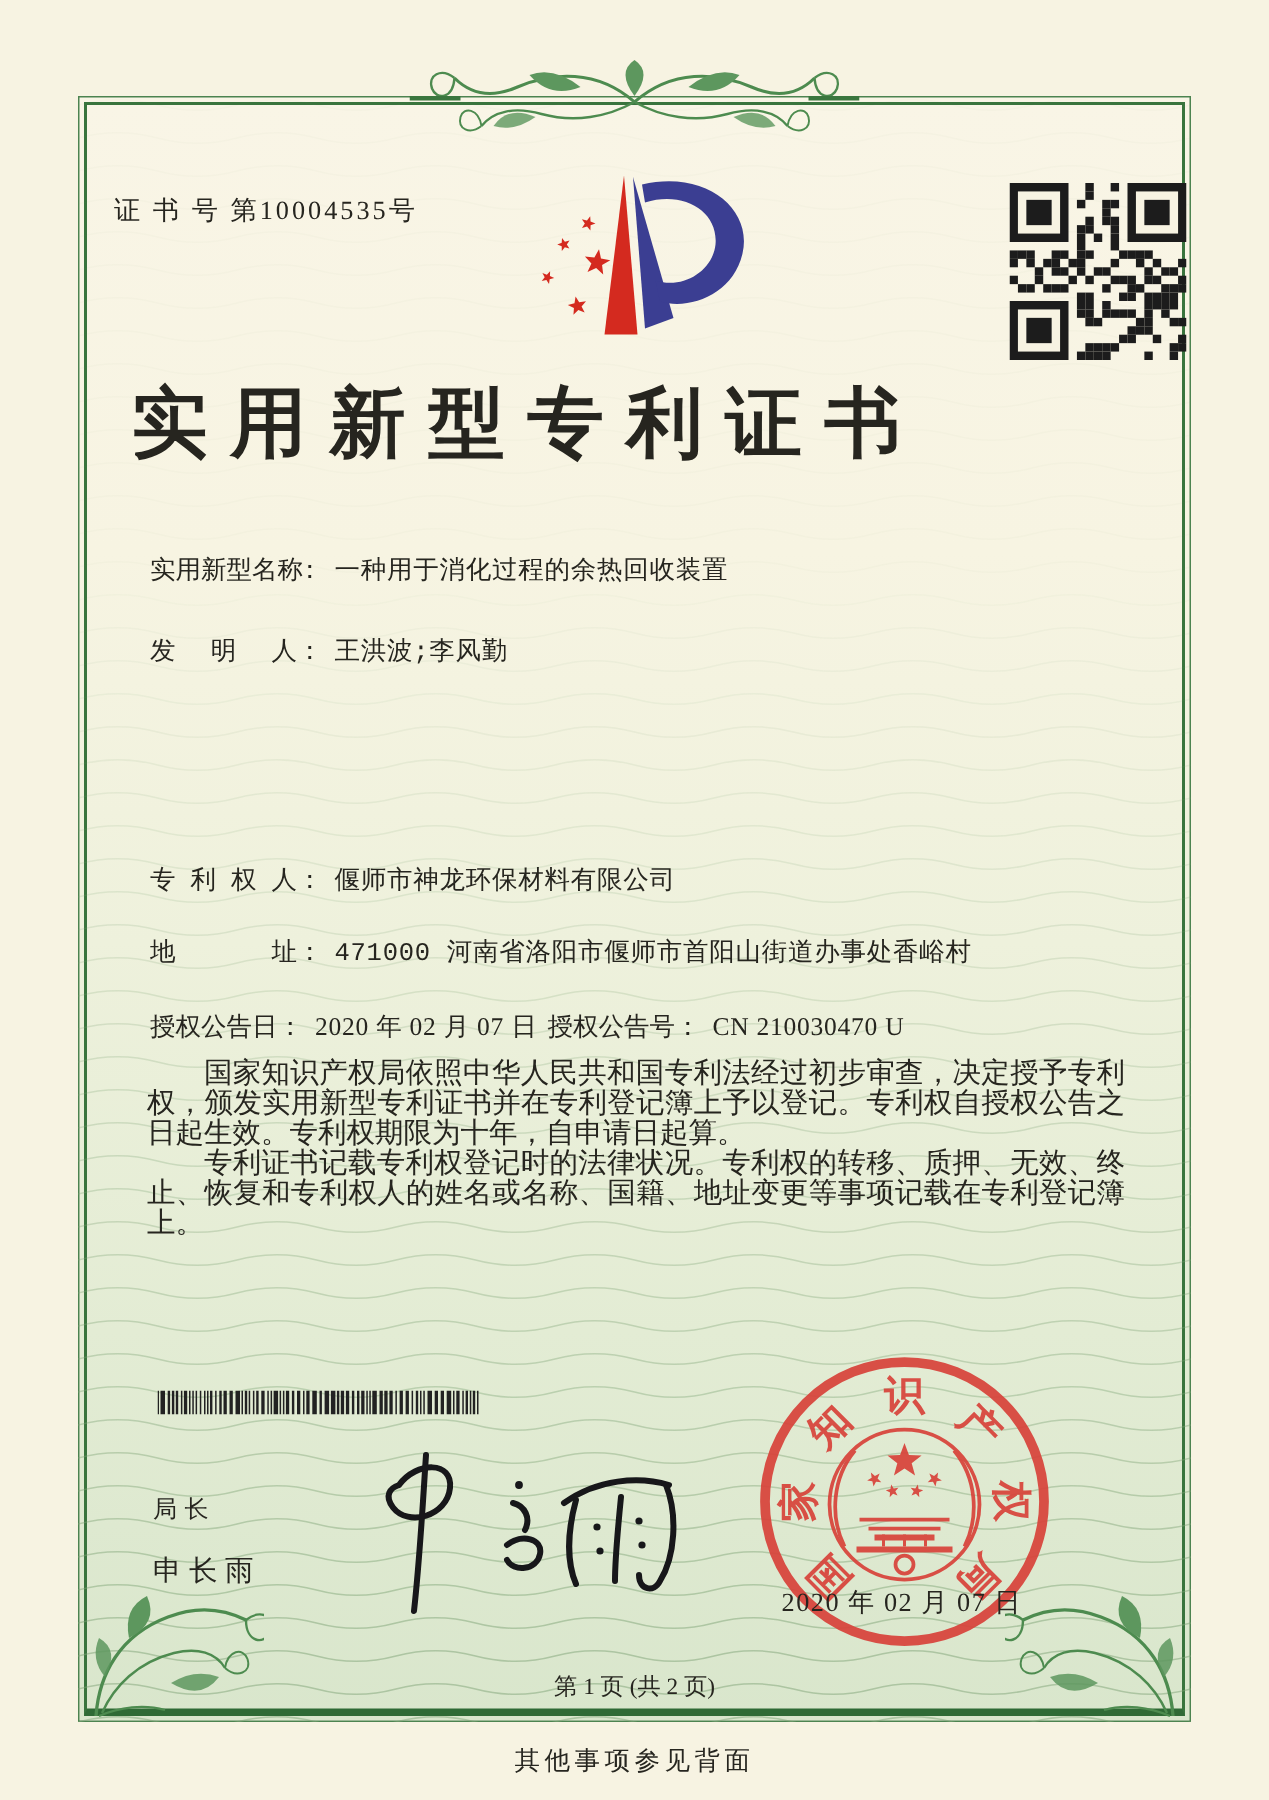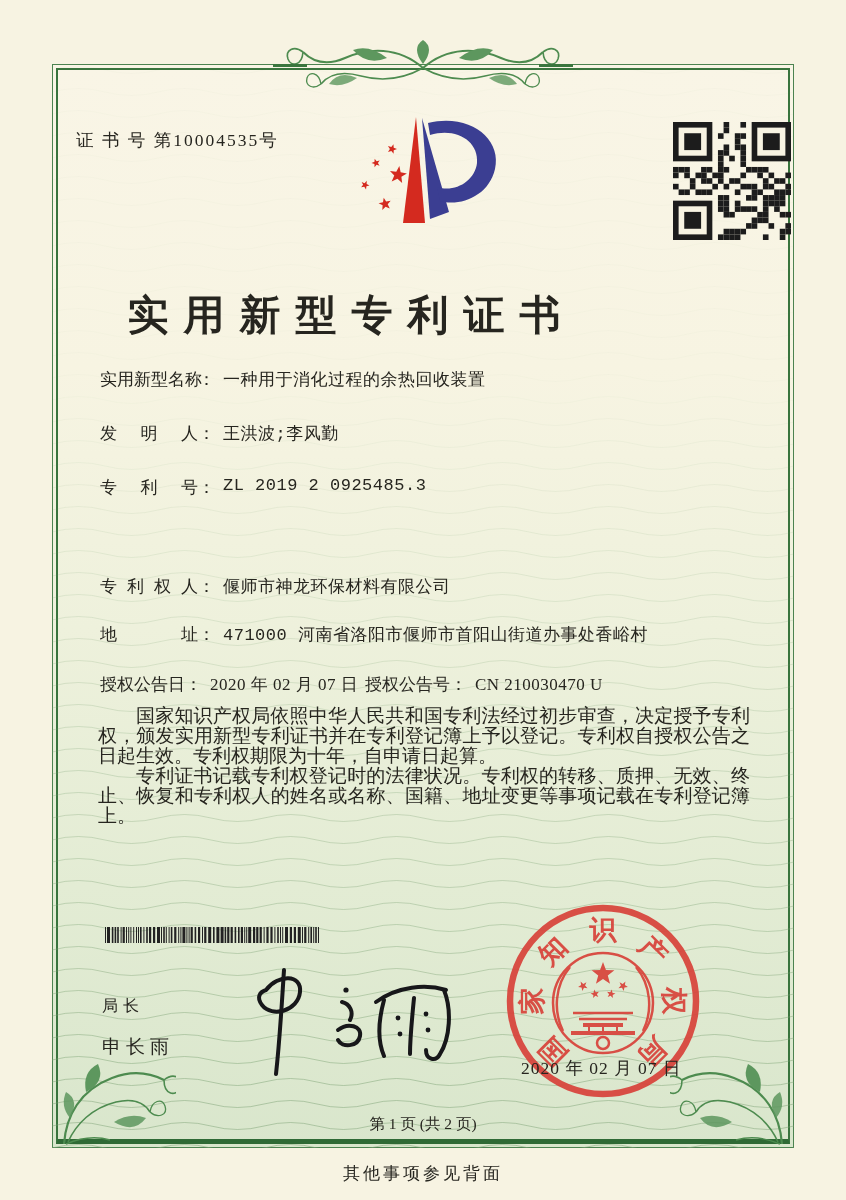--- a/index.html
+++ b/index.html
@@ -29,22 +29,22 @@
   .ornament-top{position:absolute;left:273px;top:34px;width:300px;height:64px;}
   .corner{position:absolute;width:120px;height:92px;}
   .corner-left{left:56px;top:1056px;}
   .corner-right{left:670px;top:1056px;transform:scaleX(-1);}
   
   .cert-no{position:absolute;left:76px;top:128px;font-size:17.5px;letter-spacing:2px;}
   .logo{position:absolute;left:352px;top:110px;width:160px;height:122px;}
   .qr{position:absolute;left:673px;top:122px;width:118px;height:118px;}
   .title{
     position:absolute;left:0;top:248px;width:688px;
-    text-align:center;font-size:41px;font-weight:bold;
-    letter-spacing:15px;padding-left:15px;box-sizing:border-box;margin-top:40px;
+    text-align:center;font-size:51px;font-weight:bold;
+    letter-spacing:15px;padding-left:15px;box-sizing:border-box;
   }
   
   .field{position:absolute;left:100px;font-size:17px;white-space:nowrap;}
   .field .lbl{display:inline-block;width:98px;text-align:justify;text-align-last:justify;vertical-align:top;}
   .field .colon{display:inline-block;vertical-align:top;}
   .field .val{display:inline-block;margin-left:8px;letter-spacing:0.5px;vertical-align:top;font-family:Liberation Mono, monospace;}
   .f0{top:368px;} .f1{top:422px;} .f2{top:476px;} .f3{top:526px;} .f4{top:575px;} .f5{top:623px;}
   .grant-row{position:absolute;left:100px;top:673px;font-size:17px;white-space:nowrap;width:660px;}
   .grant-b{position:absolute;left:265px;top:0;text-align:right;}
   .grant-row .lbl{display:inline-block;}
@@ -323,23 +323,20 @@
     </svg>
 
   <div class="title">实用新型专利证书</div>
 
   <div class="field f0">
     <span class="lbl">实用新型名称</span><span class="colon">：</span><span class="val">一种用于消化过程的余热回收装置</span>
   </div>
   <div class="field f1">
     <span class="lbl">发明人</span><span class="colon">：</span><span class="val">王洪波;李风勤</span>
   </div>
-  <div class="field f2">
-    <span class="lbl">专利号</span><span class="colon">：</span><span class="val">ZL 2019 2 0925485.3</span>
-  </div>
   <div class="field f4">
     <span class="lbl">专利权人</span><span class="colon">：</span><span class="val">偃师市神龙环保材料有限公司</span>
   </div>
   <div class="field f5">
     <span class="lbl">地址</span><span class="colon">：</span><span class="val">471000 河南省洛阳市偃师市首阳山街道办事处香峪村</span>
   </div>
 
   <div class="grant-row">
     <span>
       <span class="lbl">授权公告日</span><span>：</span><span class="val">2020 年 02 月 07 日</span>

